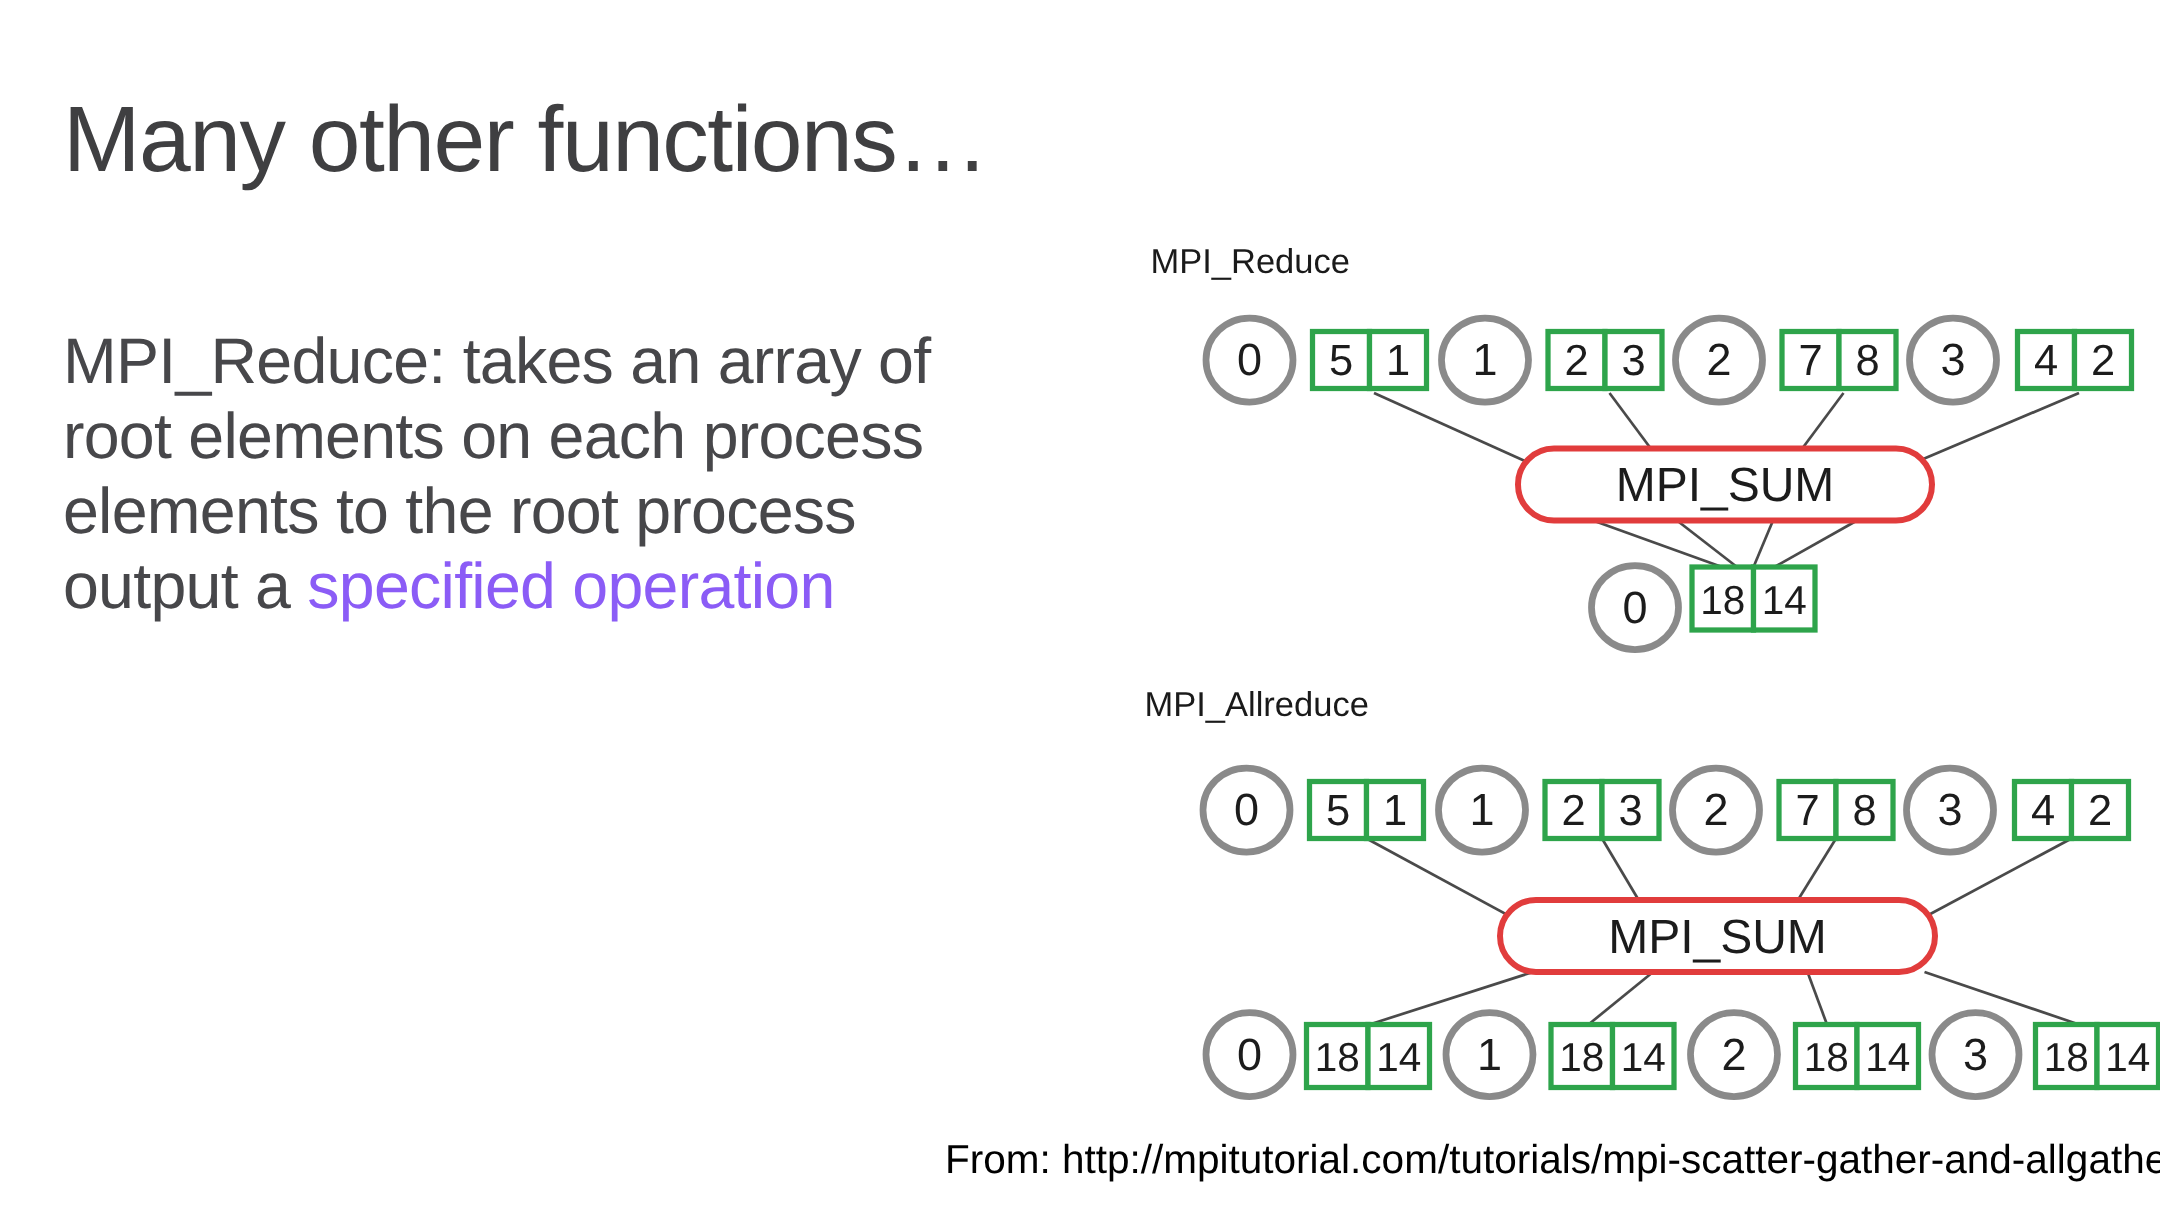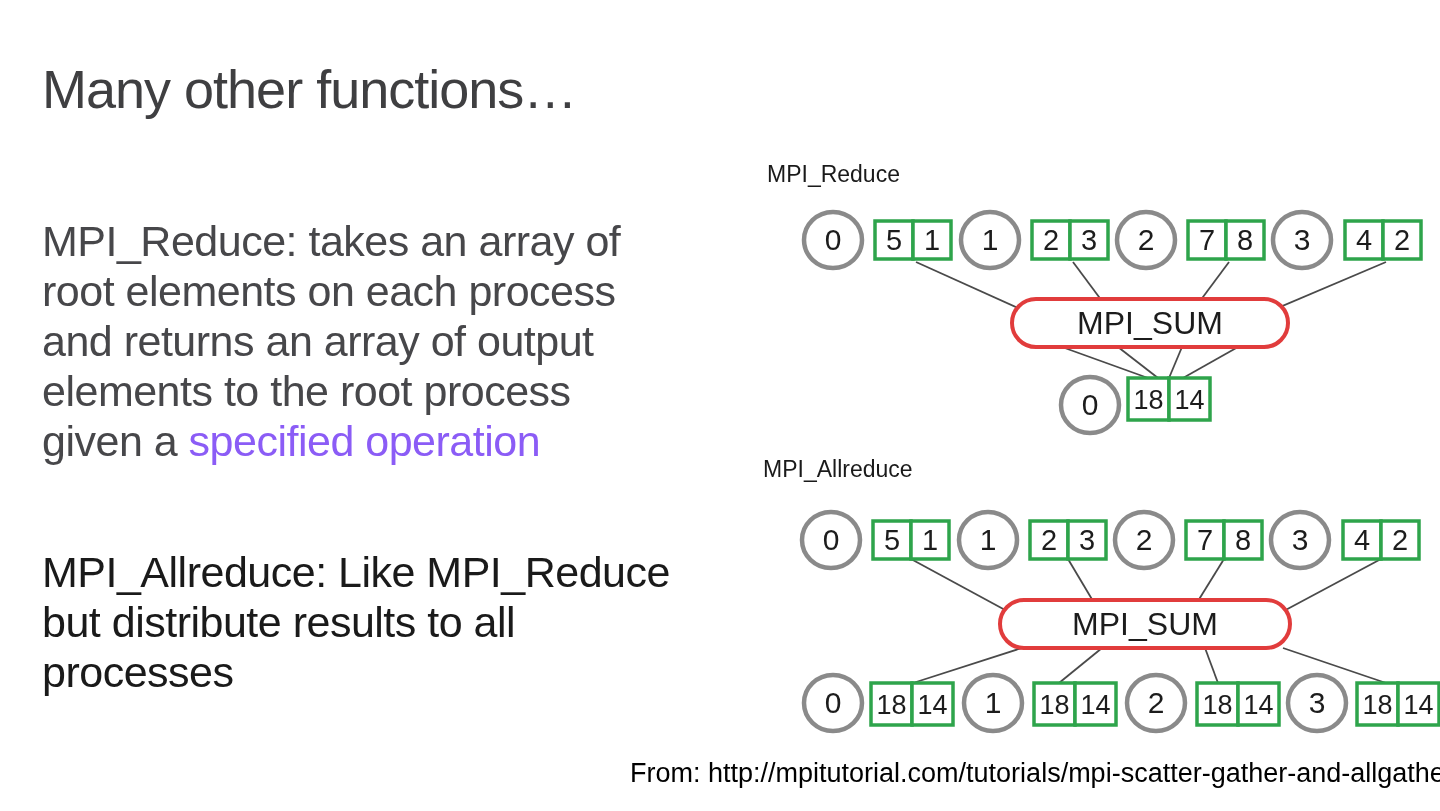--- a/index.html
+++ b/index.html
@@ -9,21 +9,21 @@
     height: 811px;
     background: #ffffff;
     overflow: hidden;
     font-family: "Liberation Sans", sans-serif;
   }
   .title {
     position: absolute;
     left: 42px;
     top: 58px;
     margin: 0;
-    font-size: 54px;
+    font-size: 62px;
     font-weight: 400;
     letter-spacing: -1px;
     white-space: nowrap;
   }
   .para {
     position: absolute;
     left: 42px;
     font-size: 43px;
     line-height: 50px;
     letter-spacing: -0.5px;
@@ -45,28 +45,22 @@
 </style>
 </head>
 <body>
 
 <div class="slide">
   <h1 class="title" style="color: rgb(63, 63, 65);">Many other functions…</h1>
 
   <div class="para para-1" id="para-0" style="color: rgb(71, 71, 74);">
       <div class="line">MPI_Reduce: takes an array of</div>
       <div class="line">root elements on each process</div>
-      <div class="line">and returns an array of output</div>
       <div class="line">elements to the root process</div>
-      <div class="line"><span>given a </span><span style="color: #8b5cf6;">specified operation</span></div>
-    </div>
-  <div class="para para-2" id="para-1" style="color: rgb(26, 26, 26);">
-      <div class="line">MPI_Allreduce: Like MPI_Reduce</div>
-      <div class="line">but distribute results to all</div>
-      <div class="line">processes</div>
+      <div class="line"><span>output a </span><span style="color: #8b5cf6;">specified operation</span></div>
     </div>
 
   <svg id="diagram-reduce" class="diagram" width="690" height="300" viewBox="0 0 690 300">
       <text x="17" y="32" font-size="23" fill="#1a1a1a" text-anchor="start">MPI_Reduce</text>
       <line x1="166" y1="112" x2="286" y2="166" stroke="#4a4a4a" stroke-width="1.8"></line>
       <line x1="323" y1="112" x2="352" y2="151" stroke="#4a4a4a" stroke-width="1.8"></line>
       <line x1="479" y1="112" x2="450" y2="151" stroke="#4a4a4a" stroke-width="1.8"></line>
       <line x1="636" y1="112" x2="518" y2="162" stroke="#4a4a4a" stroke-width="1.8"></line>
       <line x1="312" y1="197" x2="398" y2="228" stroke="#4a4a4a" stroke-width="1.8"></line>
       <line x1="368" y1="197" x2="408" y2="228" stroke="#4a4a4a" stroke-width="1.8"></line>

